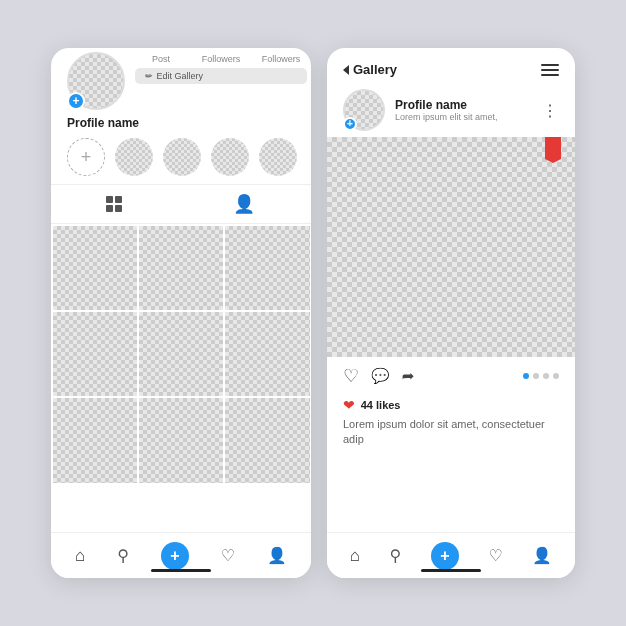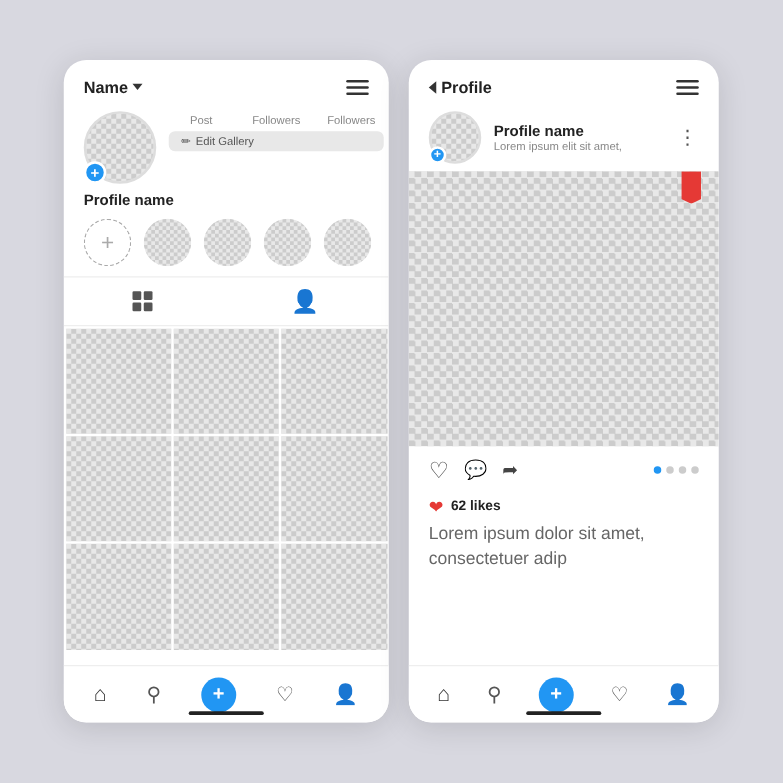--- a/index.html
+++ b/index.html
@@ -376,42 +376,31 @@
       color: #e53935;
       font-size: 14px;
     }
     .likes-count {
       font-size: 11px;
       font-weight: 700;
       color: #222;
     }
     .caption-area {
       padding: 0 16px 6px 16px;
-      font-size: 14px;
+      font-size: 11px;
       color: #666;
       line-height: 1.4;
     }
   </style>
 </head>
 <body>
 
 <div class="container">
   <div class="phone phone-left">
 
-    <div class="left-header">
-      <div class="left-header-name">
-        <span>Name</span>
-        <span class="chevron-down"></span>
-      </div>
-      <div class="hamburger">
-        <span></span>
-        <span></span>
-        <span></span>
-      </div>
-    </div>
 
     <div class="profile-section">
       <div class="avatar-wrap">
         <div class="avatar-circle"></div>
         <div class="avatar-add">+</div>
       </div>
       <div style="flex:1">
         <div class="stats-row">
           <div class="stat-item">
             <span class="stat-num"></span>
@@ -482,21 +471,21 @@
       </div>
       <div class="underline-bar"></div>
     </div>
   </div>
 
   <div class="phone phone-right">
 
     <div class="right-header">
       <div class="back-btn">
         <span class="chevron-left"></span>
-        <span class="gallery-label">Profile</span>
+        <span class="gallery-label">Gallery</span>
       </div>
       <div class="hamburger">
         <span></span>
         <span></span>
         <span></span>
       </div>
     </div>
 
     <div class="right-profile-row">
       <div class="avatar-wrap">
@@ -521,21 +510,21 @@
       <div class="dots-indicator">
         <div class="dot active"></div>
         <div class="dot"></div>
         <div class="dot"></div>
         <div class="dot"></div>
       </div>
     </div>
 
     <div class="likes-row">
       <span class="heart-red">❤</span>
-      <span class="likes-count">62 likes</span>
+      <span class="likes-count">44 likes</span>
     </div>
 
     <div class="caption-area">Lorem ipsum dolor sit amet, consectetuer adip</div>
 
     <div class="bottom-nav">
       <div class="nav-icon">
         <span class="nav-home">⌂</span>
       </div>
       <div class="nav-icon">
         <span class="nav-search">⚲</span>

